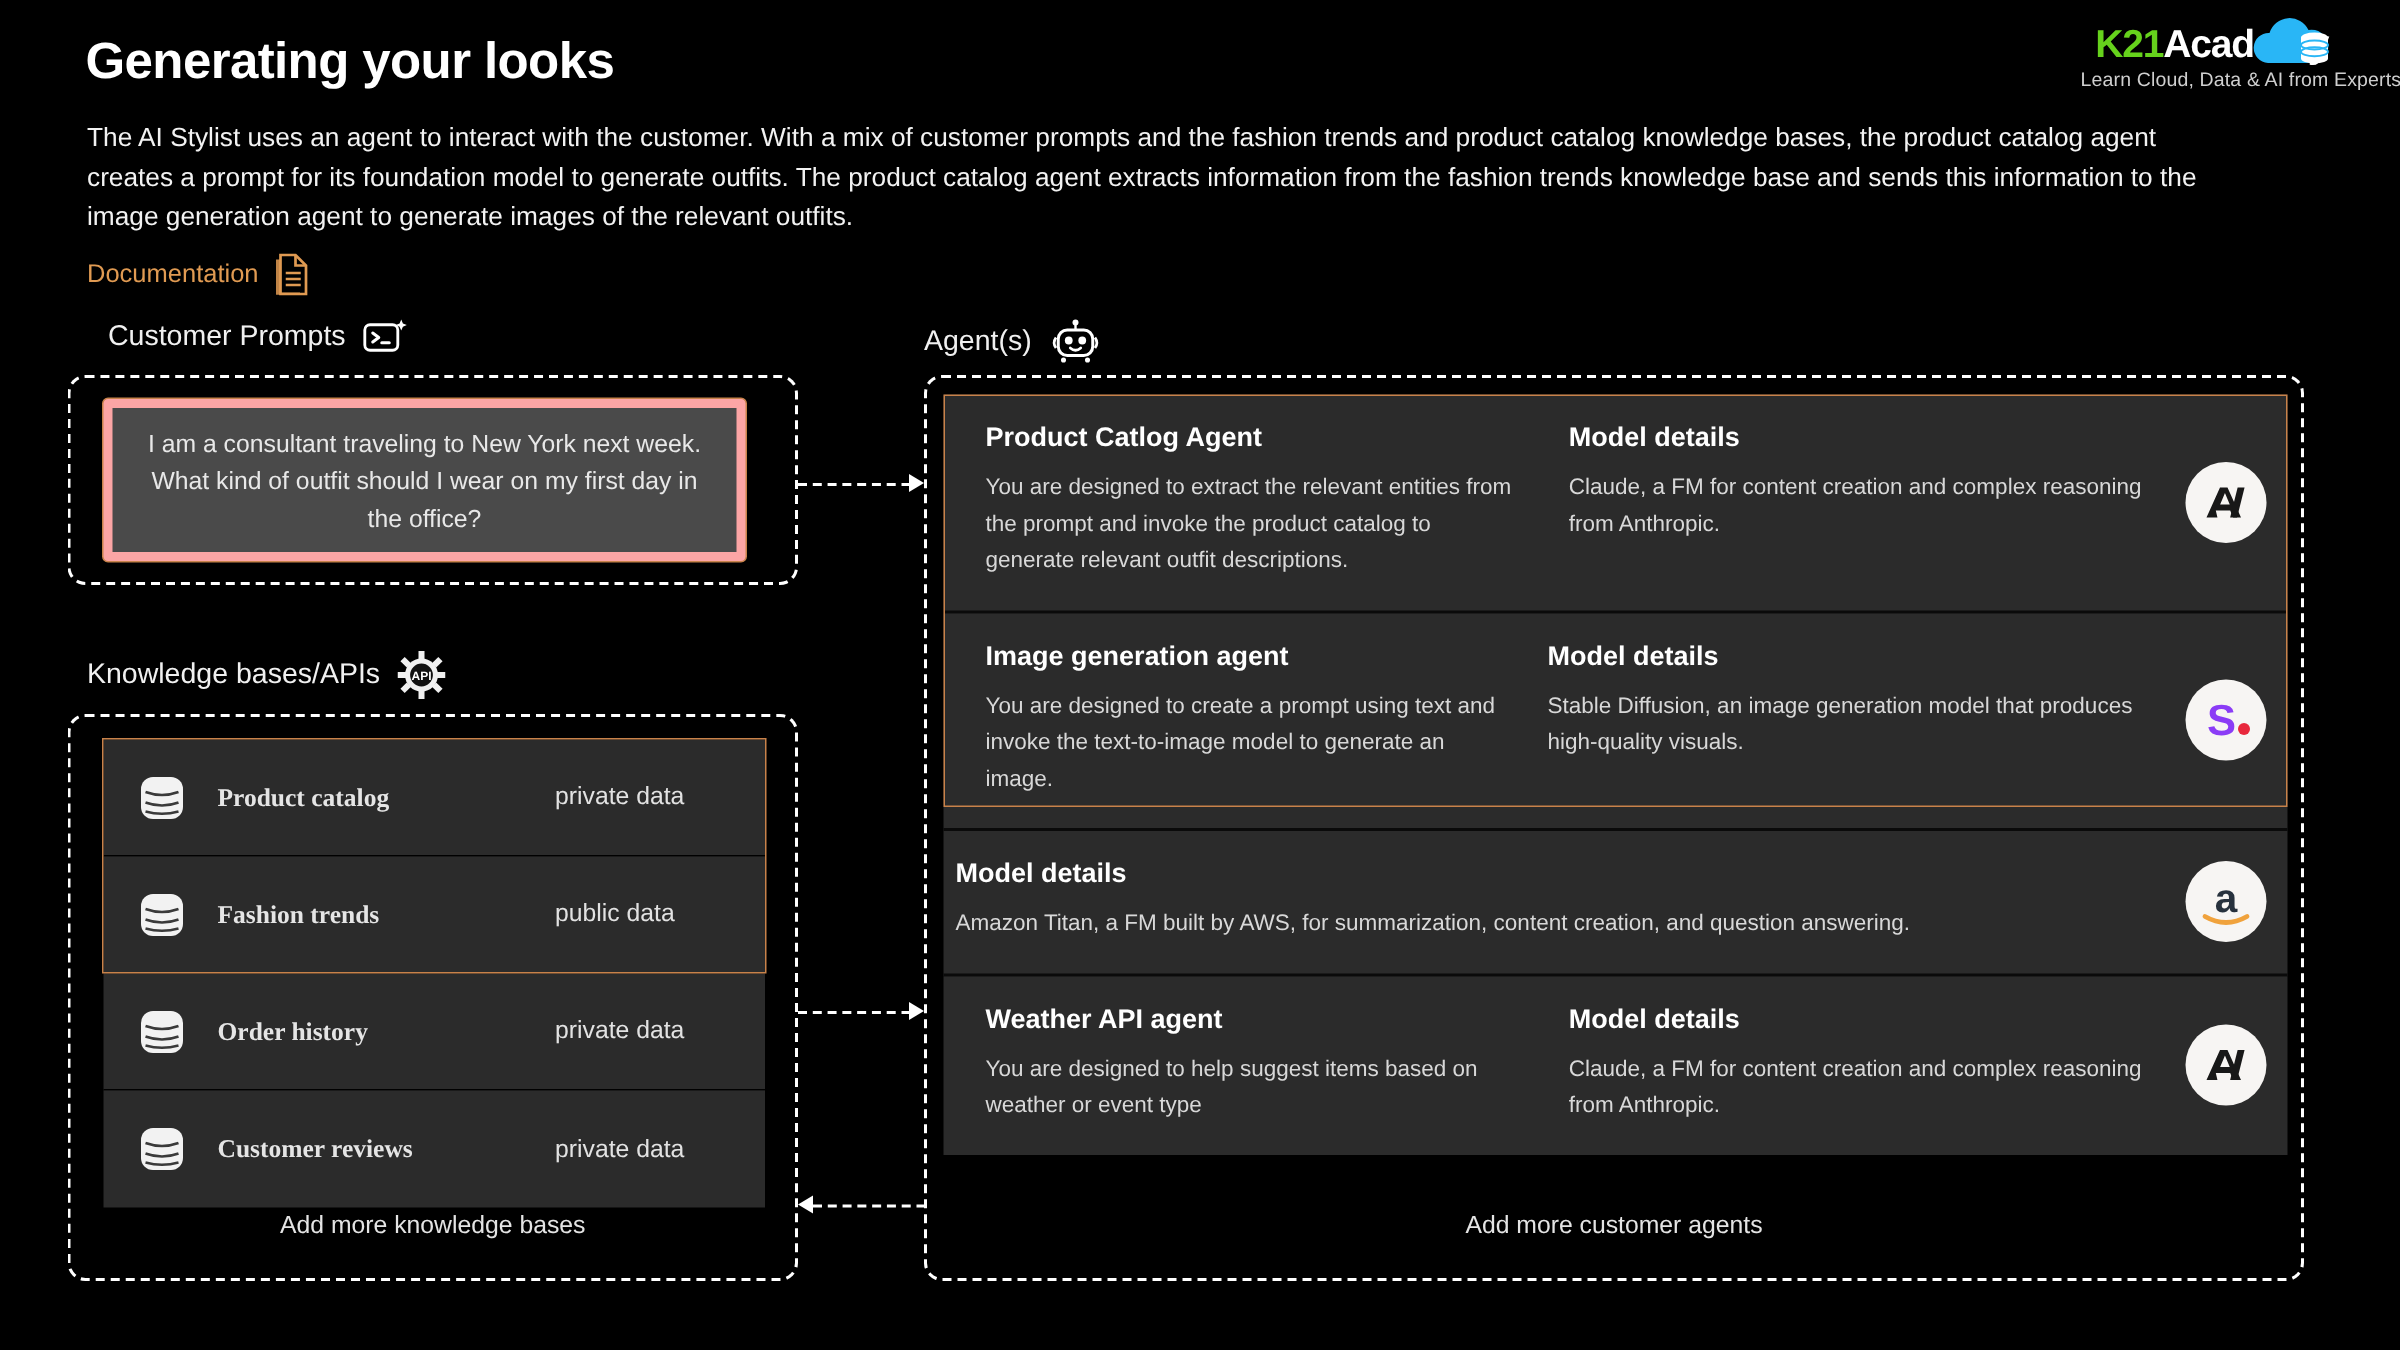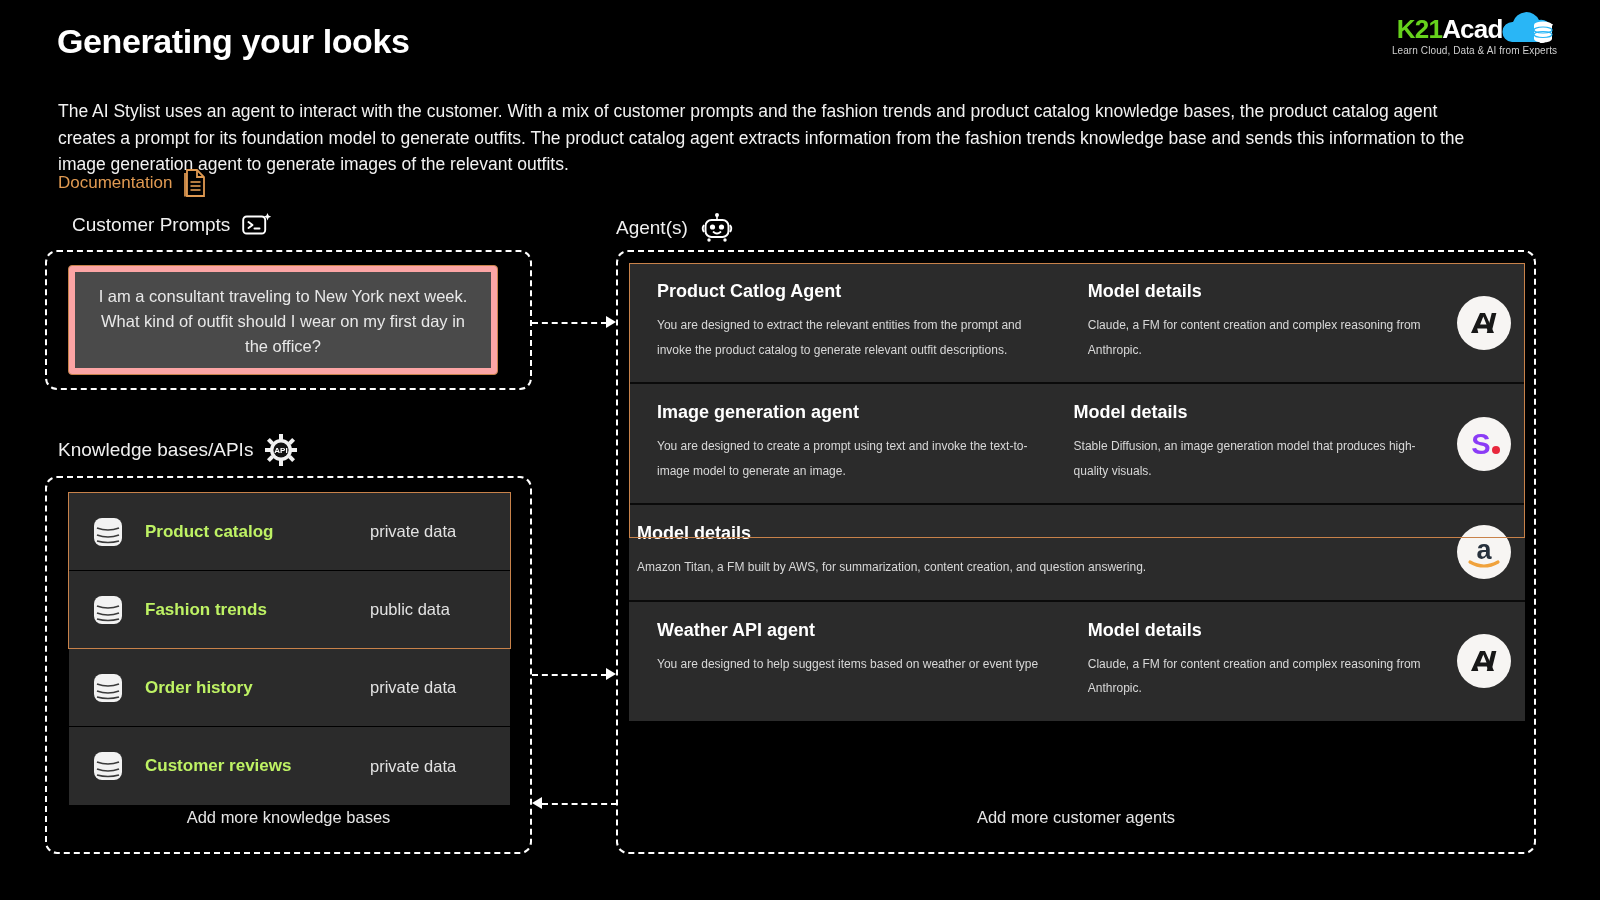--- a/index.html
+++ b/index.html
@@ -27,21 +27,20 @@
     color: #ffffff;
   }
   .intro {
     position: absolute;
     left: 58px;
     top: 78px;
     width: 1420px;
     font-size: 17.5px;
     line-height: 26.5px;
     color: #f2f2f2;
-    margin-top: 20px;
   }
   .doc-link {
     position: absolute;
     left: 58px;
     top: 168px;
     display: flex;
     align-items: center;
     gap: 9px;
     color: #e09a52;
     font-size: 17px;
@@ -64,21 +63,21 @@
   .logo-word {
     font-size: 26px;
     font-weight: bold;
     letter-spacing: -0.8px;
     line-height: 30px;
     white-space: nowrap;
   }
   .logo-k21 { color: #66d21c; }
   .logo-acad { color: #ffffff; }
   .logo-tag {
-    font-size: 10px;
+    font-size: 13px;
     color: #cfcfcf;
     letter-spacing: 0.1px;
     margin-top: 1px;
     white-space: nowrap;
   }
 
   
   .section-head {
     position: absolute;
     display: flex;
@@ -153,22 +152,23 @@
     background: #2b2b2b;
     border-bottom: 1.5px solid #000000;
     box-sizing: border-box;
     padding: 0 20px 0 22px;
   }
   .kb-row:last-child { border-bottom: none; }
   .kb-icon { flex: 0 0 auto; margin-right: 20px; display: block; }
   .kb-name {
     font-size: 17px;
     font-weight: bold;
-    color: #bef264;
+    color: #e5e5e5;
     flex: 1 1 auto;
+    font-family: Liberation Serif, serif;
   }
   .kb-tag {
     font-size: 16.5px;
     color: #e2e2e2;
     width: 120px;
     text-align: left;
   }
   .add-more {
     position: absolute;
     left: 0;
@@ -217,21 +217,21 @@
     padding: 0 84px 0 8px;
     box-sizing: border-box;
   }
   .agent-title {
     font-size: 18px;
     font-weight: bold;
     color: #ffffff;
     margin-bottom: 11px;
   }
   .agent-desc {
-    font-size: 12px;
+    font-size: 15px;
     line-height: 24.5px;
     color: #d8d8d8;
   }
   .model-badge {
     position: absolute;
     right: 14px;
     top: 50%;
     transform: translateY(-50%);
     width: 54px;
     height: 54px;

